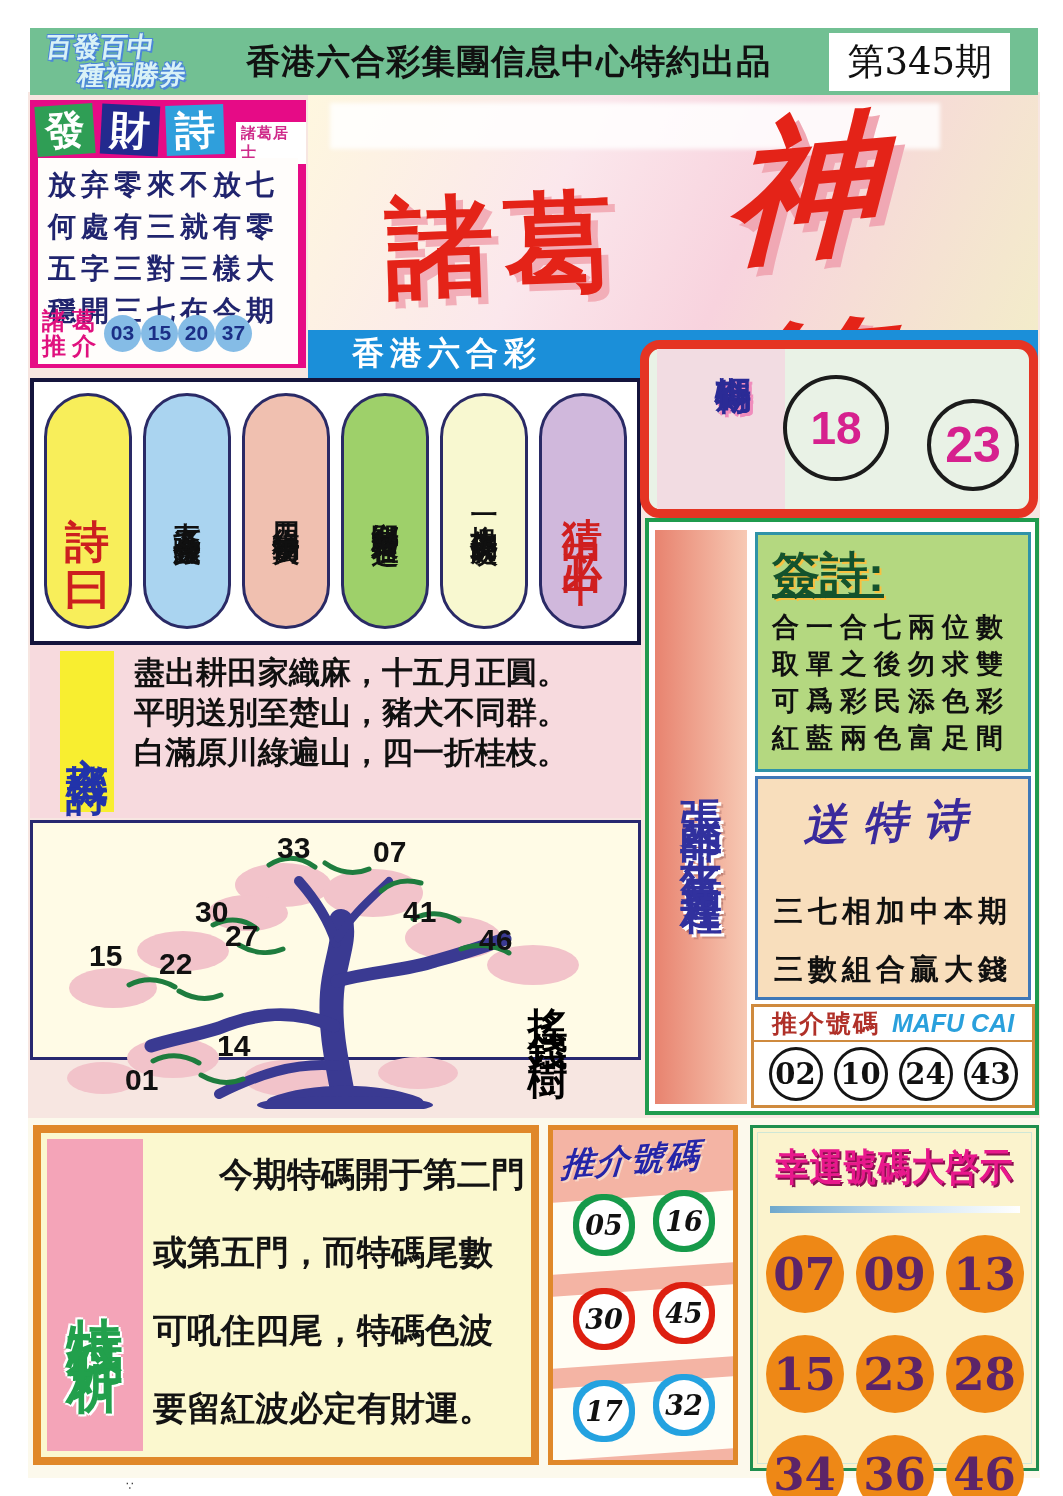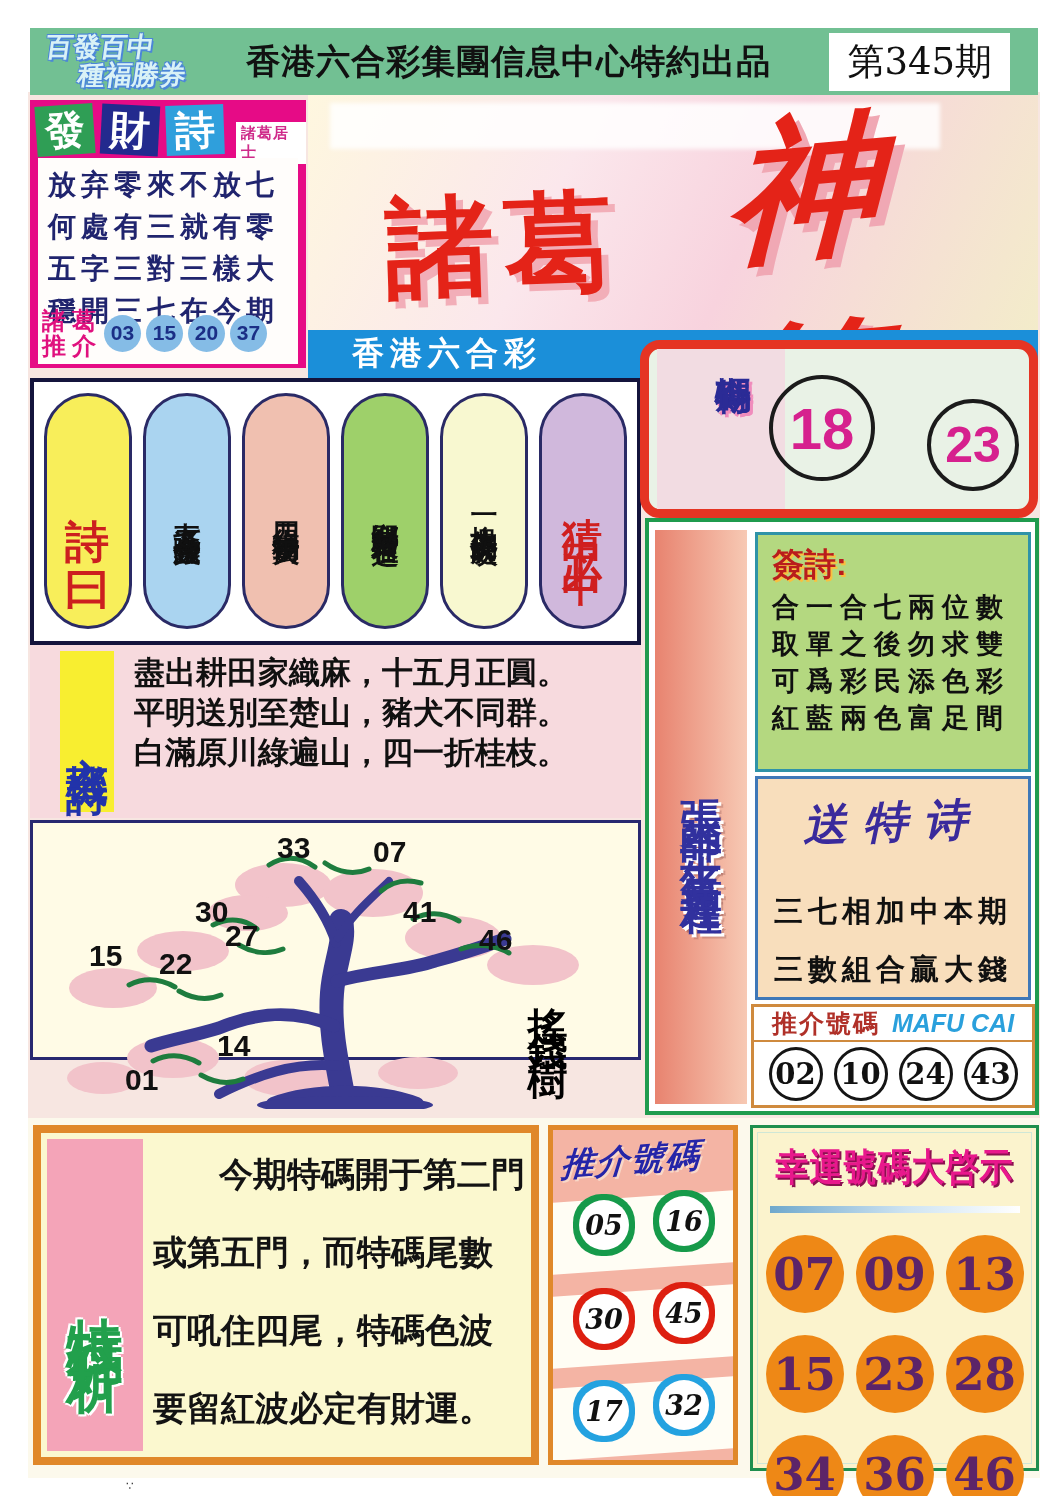--- a/index.html
+++ b/index.html
@@ -31,21 +31,21 @@
   .tile3{background:#2f9fdc;transform:rotate(-2deg);}
   .author-badge{position:absolute;left:206px;top:22px;background:#fff;color:#cf2b8a;
                 font-size:15px;font-weight:bold;padding:2px 5px;letter-spacing:1px;}
   .facai-inner{position:absolute;left:8px;top:58px;width:260px;height:202px;background:#fffdfb;
                padding-top:4px;}
   .facai-poem p{margin:4px 0 0 10px;font-size:28px;font-weight:bold;color:#20246e;
                 letter-spacing:5px;white-space:nowrap;}
   .facai-rec{position:absolute;left:4px;top:150px;display:flex;align-items:center;}
   .rec-label{display:grid;grid-template-columns:26px 26px;grid-gap:0 4px;
              color:#e0107e;font-weight:bold;font-size:24px;line-height:25px;}
-  .rec-balls{display:flex;gap:5px;margin-left:6px;}
+  .rec-balls{display:flex;margin-left:6px;}
   .rec-ball{width:37px;height:37px;border-radius:50%;background:#85bce6;color:#1b2f86;
             font-weight:bold;font-size:21px;display:flex;align-items:center;justify-content:center;}
 
   
   .masthead{left:308px;top:95px;width:730px;height:235px;
             background:linear-gradient(115deg,#fef7df 0%,#fbe7ec 35%,#f8d3de 60%,#f3ecca 100%);}
   .wm-strip{position:absolute;left:22px;top:8px;width:610px;height:46px;background:rgba(255,255,255,.85);
             filter:blur(2px);}
   .mast-a{position:absolute;left:78px;top:78px;font-size:108px;font-weight:bold;color:#e42318;
           letter-spacing:10px;text-shadow:7px 7px 0 #f2aeb8;transform:rotate(-2deg);}
@@ -57,21 +57,21 @@
   .blue-bar span{margin-left:44px;color:#fff;font-weight:bold;font-size:32px;letter-spacing:6px;}
 
   
   .special-box{left:640px;top:340px;width:398px;height:178px;background:#e9f2e6;
                border:9px solid #e53423;border-radius:20px;box-sizing:border-box;z-index:5;}
   .special-label{position:absolute;left:8px;top:0;width:104px;height:160px;background:#f2dce2;
                  writing-mode:vertical-rl;text-orientation:upright;font-size:36px;font-weight:bold;
                  color:#2b2b96;text-shadow:3px 3px 0 #f08cbc;padding:0 0 0 24px;letter-spacing:0px;line-height:104px;}
   .sp-circle{position:absolute;border:4px solid #1b1b1b;border-radius:50%;
              display:flex;align-items:center;justify-content:center;color:#d6218e;font-weight:bold;}
-  .sp-c1{left:120px;top:26px;width:98px;height:98px;font-size:58px;}
+  .sp-c1{left:134px;top:26px;width:98px;height:98px;font-size:46px;}
   .sp-c2{left:278px;top:50px;width:84px;height:84px;font-size:50px;}
 
   
   .pills-box{left:30px;top:378px;width:611px;height:267px;background:#fff;border:4px solid #14143c;
              box-sizing:border-box;display:flex;justify-content:space-between;padding:11px 10px;}
   .pill{width:88px;height:236px;border:3px solid #2a2a66;border-radius:46px;box-sizing:border-box;
         display:flex;align-items:center;justify-content:center;
         writing-mode:vertical-rl;text-orientation:upright;font-weight:bold;color:#101010;}
   .pill-lead{background:#f8ee5a;color:#cc1f1f;font-size:44px;letter-spacing:56px;padding-top:56px;}
   .pill-v1{background:#aad4f0;font-size:27px;letter-spacing:3px;}
@@ -98,22 +98,22 @@
   
   .zhang-box{left:645px;top:518px;width:394px;height:597px;background:#fff;border:4px solid #1f9b4e;
              box-sizing:border-box;}
   .zhang-strip{position:absolute;left:6px;top:8px;width:92px;height:574px;
                background:linear-gradient(to right,#e8836f,#f7c9b4);
                writing-mode:vertical-rl;text-orientation:upright;font-size:42px;font-weight:bold;color:#31319e;
                text-shadow:3px 3px 0 #ffffff,5px 5px 0 rgba(120,60,60,.25);
                display:flex;align-items:center;justify-content:center;letter-spacing:11px;padding-top:8px;box-sizing:border-box;}
   .qian-box{position:absolute;left:106px;top:10px;width:276px;height:240px;background:#b4d880;
             border:3px solid #2f93a8;box-sizing:border-box;}
-  .qian-title{margin:8px 0 2px 14px;font-size:32px;font-weight:bold;color:#b91c1c;
-              text-shadow:2px 2px 0 #f8c040;}
+  .qian-title{margin:8px 0 2px 14px;font-size:48px;font-weight:bold;color:#14532d;
+              text-shadow:2px 2px 0 #f8c040;text-decoration:underline;}
   .qian-box p.line{margin:0 0 0 14px;font-size:27px;font-weight:bold;color:#101010;line-height:37px;
                    letter-spacing:7px;white-space:nowrap;}
   .song-box{position:absolute;left:106px;top:254px;width:276px;height:224px;background:#f8debc;
             border:3px solid #3f78b8;box-sizing:border-box;text-align:center;}
   .song-title{margin-top:14px;font-size:44px;font-weight:bold;font-style:italic;color:#3a2a9c;
               letter-spacing:16px;transform:rotate(-2deg);display:inline-block;}
   .song-box p.line{margin:0;font-size:29px;font-weight:bold;color:#101010;line-height:58px;
                    letter-spacing:5px;}
   .mafu-box{position:absolute;left:102px;top:482px;width:284px;height:104px;background:#fff;
             border:3px solid #cf8a3e;box-sizing:border-box;}

